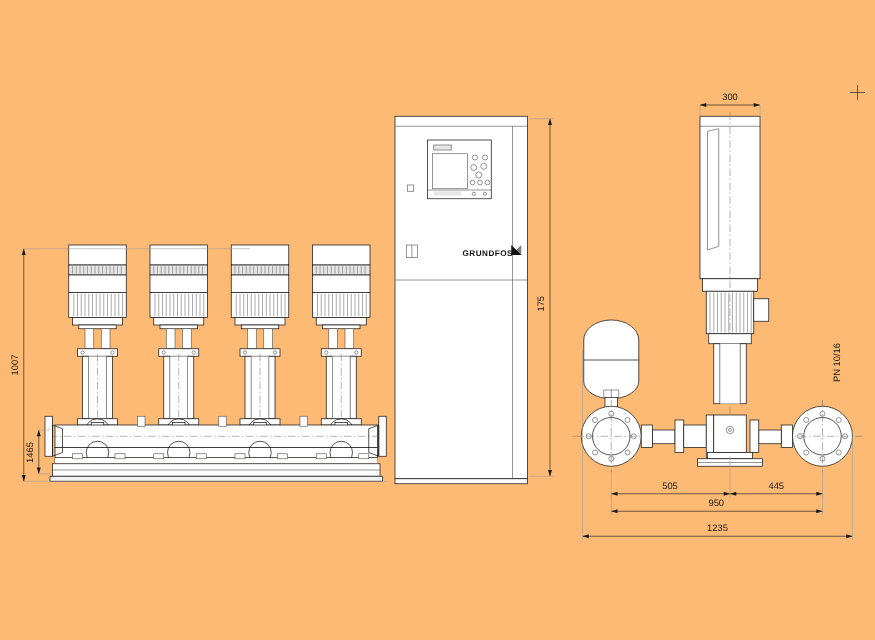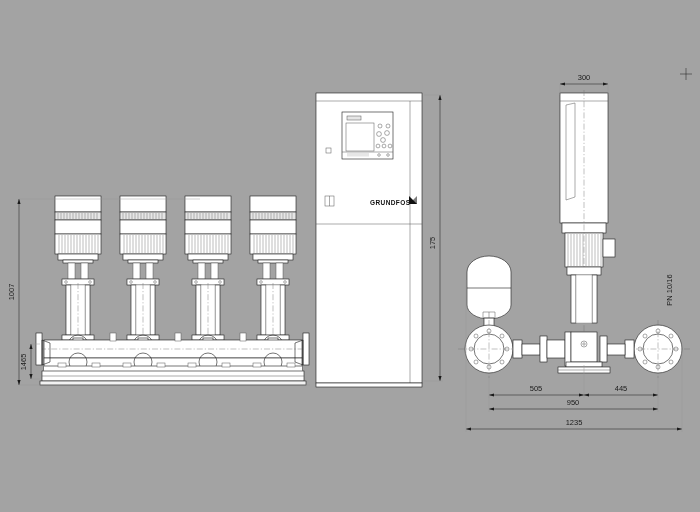--- a/index.html
+++ b/index.html
@@ -1,18 +1,18 @@
 <!DOCTYPE html>
 <html><head>
 <meta charset="utf-8">
 <style>
   html,body{margin:0;padding:0;background:#ffffff;}
   body{width:700px;height:512px;overflow:hidden;
        font-family:"Liberation Sans", sans-serif;color:#1a1a1a;}
-  #stage{position:relative;width:700px;height:512px;background:#a3a3a3;}
+  #stage{position:relative;width:700px;height:512px;background:#fdba74;}
   svg#drawing{position:absolute;left:0;top:0;width:700px;height:512px;}
   .dimtxt{font-family:"Liberation Sans", sans-serif;font-size:7.5px;fill:#1a1a1a;}
   .dimtxt-v{font-family:"Liberation Sans", sans-serif;font-size:7.5px;fill:#1a1a1a;}
   .logotxt{font-family:"Liberation Sans", sans-serif;font-size:6.5px;font-weight:bold;
            letter-spacing:.4px;fill:#111;}
   .ln{stroke:#1a1a1a;fill:none;stroke-width:.6;}
   .ln-t{stroke:#555;fill:none;stroke-width:.5;}
   .ln-x{stroke:#888;fill:none;stroke-width:.45;}
   .dim{stroke:#1a1a1a;fill:none;stroke-width:.5;}
   .ext{stroke:#999;fill:none;stroke-width:.45;}

